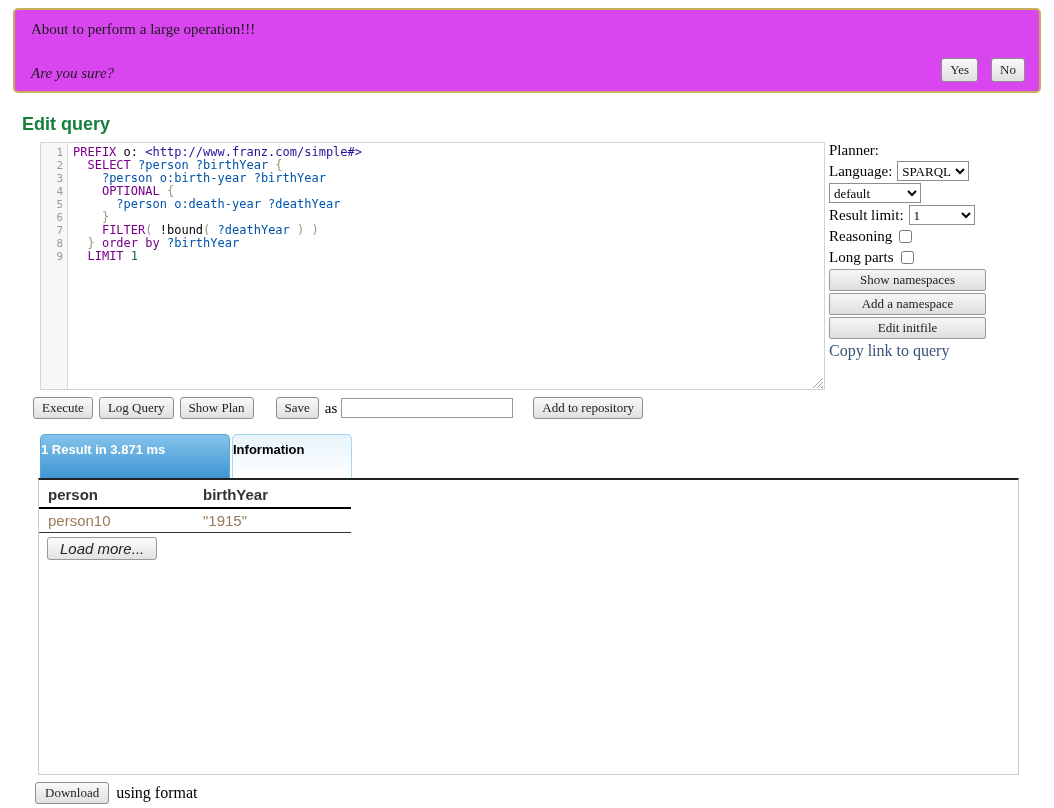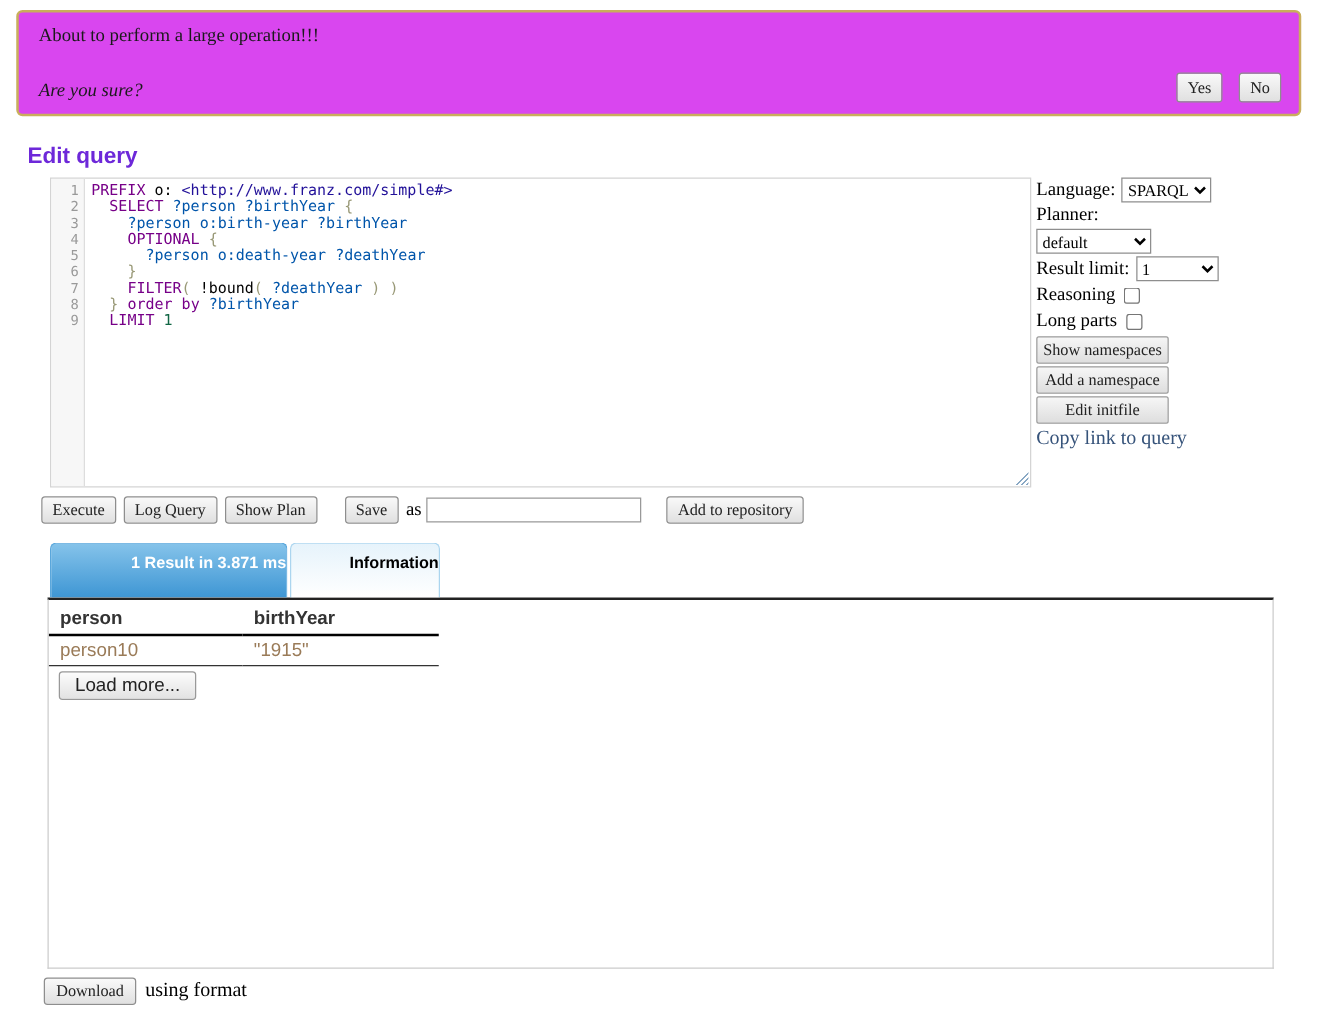--- a/index.html
+++ b/index.html
@@ -13,21 +13,21 @@
   .banner-msg { font-size: 15px; color: #1a1a1a; }
   .banner-bottom { display: flex; justify-content: space-between; align-items: flex-end; }
   .banner-q { font-style: italic; font-size: 15px; color: #1a1a1a; }
   .btn { font-family: "Liberation Serif", serif; font-size: 13px; color: #222;
     background: linear-gradient(#f9f9f9, #e0e0e0); border: 1px solid #8e8e8e;
     border-radius: 3px; padding: 2px 8px; cursor: pointer; }
   .banner-btns .btn { margin-left: 9px; padding: 3px 8px; }
 
   
   h1.page-title { font-family: "Liberation Sans", sans-serif; font-size: 18px;
-    font-weight: bold; color: #6d28d9; margin: 21px 0 7px 22px; }
+    font-weight: bold; color: #15803d; margin: 21px 0 7px 22px; }
 
   
   .query-row { display: flex; margin-left: 40px; }
   .editor { position: relative; width: 785px; height: 248px; border: 1px solid #d4d4d4;
     background: #fff; display: flex; overflow: hidden;
     font-family: "DejaVu Sans Mono", monospace; font-size: 12px; line-height: 13px; }
   .gutter { width: 27px; background: #f7f7f7; border-right: 1px solid #ddd;
     color: #999; text-align: right; padding: 3px 4px 0 0; font-size: 11px; flex: none; }
   .codebox { padding: 3px 0 0 5px; white-space: pre; }
   .code-line { height: 13px; }
@@ -44,37 +44,37 @@
 
   
   .side { margin-left: 4px; width: 222px; font-size: 15px; color: #000; }
   .side-row { margin-bottom: 2px; display: flex; align-items: center; }
   .side select, .fmt-select { font-family: "Liberation Serif", serif; font-size: 13px;
     height: 20px; border: 1px solid #8e8e8e; background: #fff; }
   .sel-language { width: 72px; margin-left: 5px; }
   .sel-planner { width: 92px; }
   .sel-limit { width: 66px; margin-left: 5px; }
   .side input[type="checkbox"] { margin-left: 7px; width: 13px; height: 13px; }
-  .side-btn { display: block; width: 106px; margin: 0 0 2px 0; text-align: center;
+  .side-btn { display: block; width: 157px; margin: 0 0 2px 0; text-align: center;
     font-family: "Liberation Serif", serif; font-size: 13px; color: #222;
     background: linear-gradient(#f6f6f6, #dedede); border: 1px solid #999;
     border-radius: 2px; padding: 2px 0; cursor: pointer; }
   .copy-link { font-size: 16px; color: #36537a; margin-top: 3px; cursor: pointer; }
 
   
   .actions { display: flex; align-items: center; margin: 7px 0 0 33px; }
   .actions .btn { margin-right: 6px; }
   .gap22 { width: 16px; }
   .as-label { font-size: 15px; margin: 0 4px 0 0; }
   .save-name { width: 172px; height: 20px; border: 1px solid #999; margin-right: 20px;
     font-family: "Liberation Serif", serif; font-size: 13px; padding: 0 3px; }
 
   
   .tabs { display: flex; margin: 15px 0 0 40px; align-items: flex-end; }
-  .tab { height: 44px; line-height: 30px; text-align: right;
+  .tab { height: 44px; line-height: 30px; text-align: left;
     font-family: "Liberation Sans", sans-serif; font-size: 13px; font-weight: bold;
     border-radius: 5px 5px 0 0; cursor: pointer; }
   .tab-active { width: 190px; color: #fff;
     background: linear-gradient(#85c3ea, #3e96d4); border: 1px solid #5aa7dc; border-bottom: none; }
   .tab-inactive { width: 120px; color: #000; margin-left: 2px;
     background: linear-gradient(#e6f3fb, #ffffff); border: 1px solid #abd5ef; border-bottom: none; }
 
   
   .results-panel { margin-left: 38px; width: 981px; height: 297px; background: #fff;
     border-top: 2px solid #222; border-left: 1px solid #ccc; border-right: 1px solid #ccc;
@@ -82,21 +82,21 @@
   table.results { border-collapse: collapse; margin-top: 2px;
     font-family: "Liberation Sans", sans-serif; }
   table.results th { font-size: 15px; font-weight: bold; color: #333; text-align: left;
     padding: 4px 8px 4px 9px; border-bottom: 2px solid #000; }
   table.results td { font-size: 15px; color: #9a7b58; padding: 3px 8px 3px 9px;
     border-bottom: 1px solid #333; }
   table.results th:first-child, table.results td:first-child { width: 155px; }
   table.results th:last-child,  table.results td:last-child  { width: 157px; }
   .load-more { margin: 4px 0 0 8px; font-family: "Liberation Sans", sans-serif;
     font-size: 15px; color: #222; background: linear-gradient(#fcfcfc, #e2e2e2);
-    border: 1px solid #999; border-radius: 3px; padding: 2px 12px; cursor: pointer; }
+    border: 1px solid #999; border-radius: 3px; padding: 2px 12px; cursor: pointer; font-style: italic; }
 
   
   .download-row { display: flex; align-items: center; margin: 7px 0 0 35px; }
   .dl-btn { margin-right: 7px; padding: 2px 9px; }
   .fmt-label { font-size: 16px; margin-right: 5px; }
   .fmt-select { width: 337px; }
 </style>
 </head>
 <body>
 
@@ -124,25 +124,25 @@
         <div class="code-line">6</div>
         <div class="code-line">7</div>
         <div class="code-line">8</div>
         <div class="code-line">9</div>
       </div>
     <div class="codebox"><div class="code-line"><span class="tk-kw">PREFIX</span><span class="tk-pl"> o: </span><span class="tk-atom">&lt;http://www.franz.com/simple#&gt;</span></div><div class="code-line"><span class="tk-pl">  </span><span class="tk-kw">SELECT</span><span class="tk-pl"> </span><span class="tk-var">?person</span><span class="tk-pl"> </span><span class="tk-var">?birthYear</span><span class="tk-pl"> </span><span class="tk-br">{</span></div><div class="code-line"><span class="tk-pl">    </span><span class="tk-var">?person</span><span class="tk-pl"> </span><span class="tk-pn">o:birth-year</span><span class="tk-pl"> </span><span class="tk-var">?birthYear</span></div><div class="code-line"><span class="tk-pl">    </span><span class="tk-kw">OPTIONAL</span><span class="tk-pl"> </span><span class="tk-br">{</span></div><div class="code-line"><span class="tk-pl">      </span><span class="tk-var">?person</span><span class="tk-pl"> </span><span class="tk-pn">o:death-year</span><span class="tk-pl"> </span><span class="tk-var">?deathYear</span></div><div class="code-line"><span class="tk-pl">    </span><span class="tk-br">}</span></div><div class="code-line"><span class="tk-pl">    </span><span class="tk-kw">FILTER</span><span class="tk-br">(</span><span class="tk-pl"> </span><span class="tk-pl">!bound</span><span class="tk-br">(</span><span class="tk-pl"> </span><span class="tk-var">?deathYear</span><span class="tk-pl"> </span><span class="tk-br">)</span><span class="tk-pl"> </span><span class="tk-br">)</span></div><div class="code-line"><span class="tk-pl">  </span><span class="tk-br">}</span><span class="tk-pl"> </span><span class="tk-kw">order</span><span class="tk-pl"> </span><span class="tk-kw">by</span><span class="tk-pl"> </span><span class="tk-var">?birthYear</span></div><div class="code-line"><span class="tk-pl">  </span><span class="tk-kw">LIMIT</span><span class="tk-pl"> </span><span class="tk-num">1</span></div></div>
     <div class="resize-handle"></div>
   </div>
   <div class="side">
     <div class="side-row">
+      <span>Planner:</span>
+    </div>
+    <div class="side-row">
       <span>Language:</span>
       <select class="sel-language"><option>SPARQL</option></select>
-    </div>
-    <div class="side-row">
-      <span>Planner:</span>
     </div>
     <div class="side-row">
       <select class="sel-planner"><option>default</option></select>
     </div>
     <div class="side-row">
       <span>Result limit:</span>
       <select class="sel-limit"><option>1</option></select>
     </div>
     <div class="side-row">
       <span>Reasoning</span>

